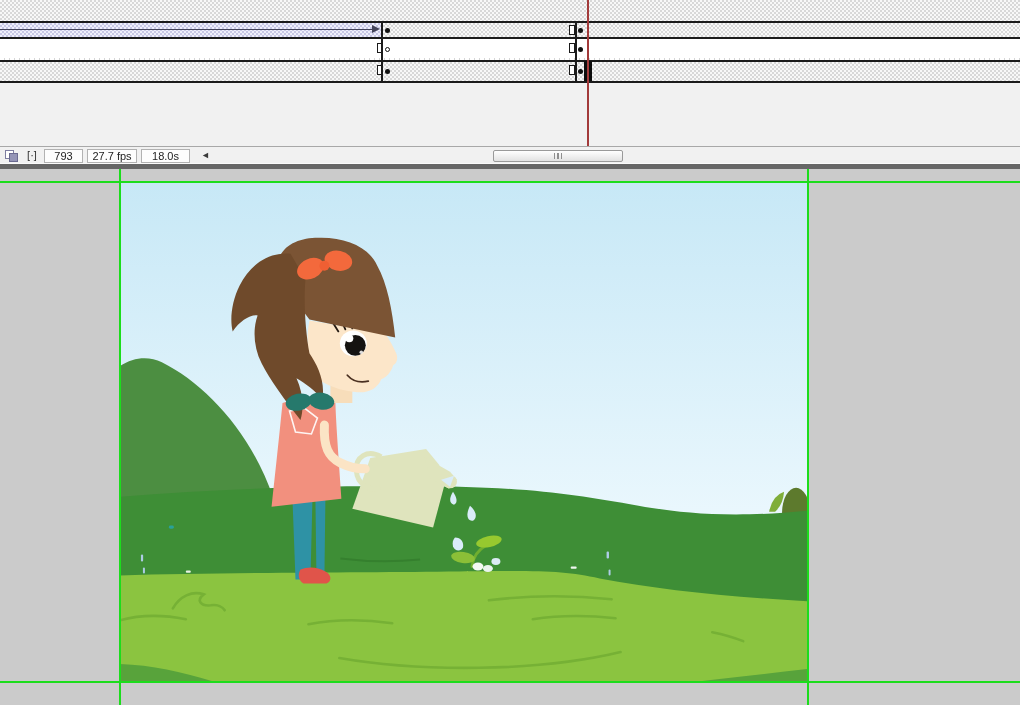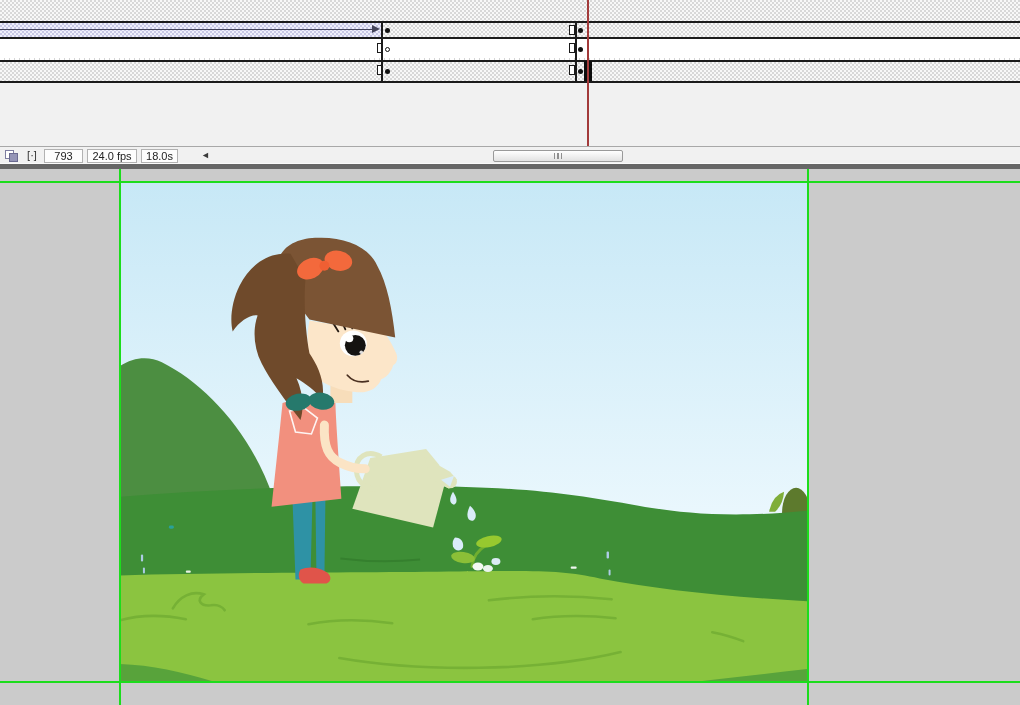--- a/index.html
+++ b/index.html
@@ -100,22 +100,22 @@
     <div class="playhead"></div>
   </div>
 
   <div class="statusbar">
     <div class="sb-icon1">
       <div class="back"></div>
       <div class="front"></div>
     </div>
     <div class="sb-icon2">[·]</div>
     <div class="sb-box" style="left:44px; width:39px;">793</div>
-    <div class="sb-box" style="left:87px; width:50px;">24.0 fps</div>
-    <div class="sb-box" style="left:141px; width:37px;">18.0s</div>
+    <div class="sb-box" style="left:87px; width:50px;">27.7 fps</div>
+    <div class="sb-box" style="left:141px; width:49px;">18.0s</div>
     <div class="sb-arrow">◄</div>
     <div class="scroll-thumb">
       <div class="scroll-grip"></div>
     </div>
   </div>
 
   <div class="sep-light"></div>
   <div class="sep-dark"></div>
 
   <div class="pasteboard"></div>

